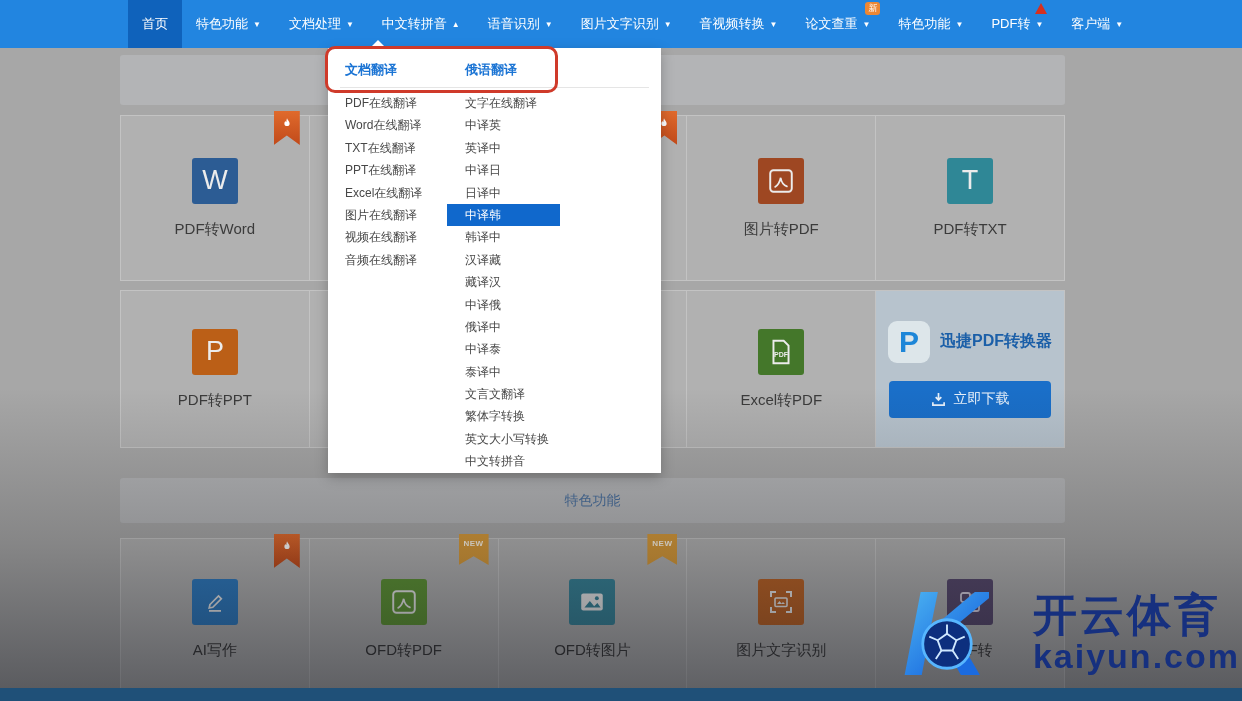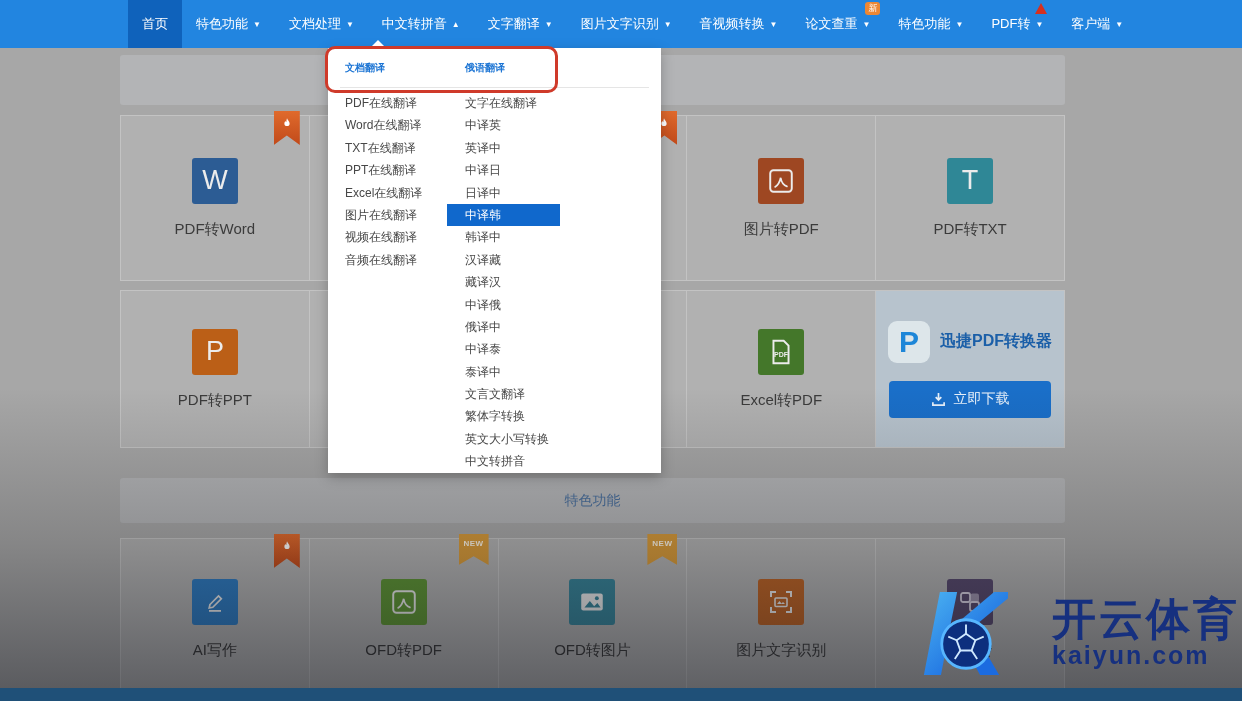--- a/index.html
+++ b/index.html
@@ -91,21 +91,21 @@
   }
   
   #dropdown{
     position:absolute;left:328px;top:48px;width:333px;height:425px;background:#fff;
     z-index:20;box-shadow:0 4px 12px rgba(0,0,0,.25);
   }
   #dropdown .pointer{
     position:absolute;top:-8px;left:42px;width:0;height:0;
     border:8px solid transparent;border-bottom:8px solid #fff;border-top:none;
   }
-  .dd-header{position:absolute;top:13px;font-size:10px;font-weight:bold;color:#1b74d4;}
+  .dd-header{position:absolute;top:13px;font-size:13px;font-weight:bold;color:#1b74d4;}
   #dd-h1{left:17px;} #dd-h2{left:137px;}
   .dd-divider{position:absolute;top:39px;left:12px;right:12px;height:1px;background:#e5e5e5;}
   .annotation{
     position:absolute;left:-3px;top:-2px;width:227px;height:41px;
     border:3px solid #cf3a2a;border-radius:10px;z-index:5;pointer-events:none;
   }
   .dd-col{position:absolute;top:44px;margin:0;padding:0;list-style:none;}
   #dd-col1{left:17px;} #dd-col2{left:137px;} #dd-col3{left:242px;}
   .dd-col li{
     height:22.4px;line-height:22.4px;font-size:12px;color:#474747;
@@ -129,21 +129,21 @@
     position:relative;width:150px;height:125px;display:flex;align-items:center;justify-content:center;
   }
   .wm-k-letter{
     font-size:120px;font-weight:bold;font-style:italic;line-height:1;
     background:linear-gradient(135deg,#54c0f5,#1b6be0 70%);
     -webkit-background-clip:text;background-clip:text;color:transparent;
   }
   .wm-ball{position:absolute;left:48px;top:46px;}
   .wm-text{display:flex;flex-direction:column;align-items:flex-start;gap:2px;margin-left:12px;}
   .wm-title{font-size:44px;font-weight:bold;color:#16307f;letter-spacing:3px;line-height:1;}
-  .wm-domain{font-size:25px;font-weight:bold;color:#16307f;letter-spacing:2px;line-height:1;}
+  .wm-domain{font-size:34px;font-weight:bold;color:#16307f;letter-spacing:2px;line-height:1;}
 </style>
 </head>
 <body>
 
 <nav id="nav">
     <div class="nav-item active">
       <span>首页</span>
     </div>
     <div class="nav-item">
       <span>特色功能</span>
@@ -151,21 +151,21 @@
     </div>
     <div class="nav-item">
       <span>文档处理</span>
       <span class="caret">▼</span>
     </div>
     <div class="nav-item">
       <span>中文转拼音</span>
       <span class="caret">▲</span>
     </div>
     <div class="nav-item">
-      <span>文字翻译</span>
+      <span>语音识别</span>
       <span class="caret">▼</span>
     </div>
     <div class="nav-item">
       <span>图片文字识别</span>
       <span class="caret">▼</span>
     </div>
     <div class="nav-item">
       <span>音视频转换</span>
       <span class="caret">▼</span>
     </div>

